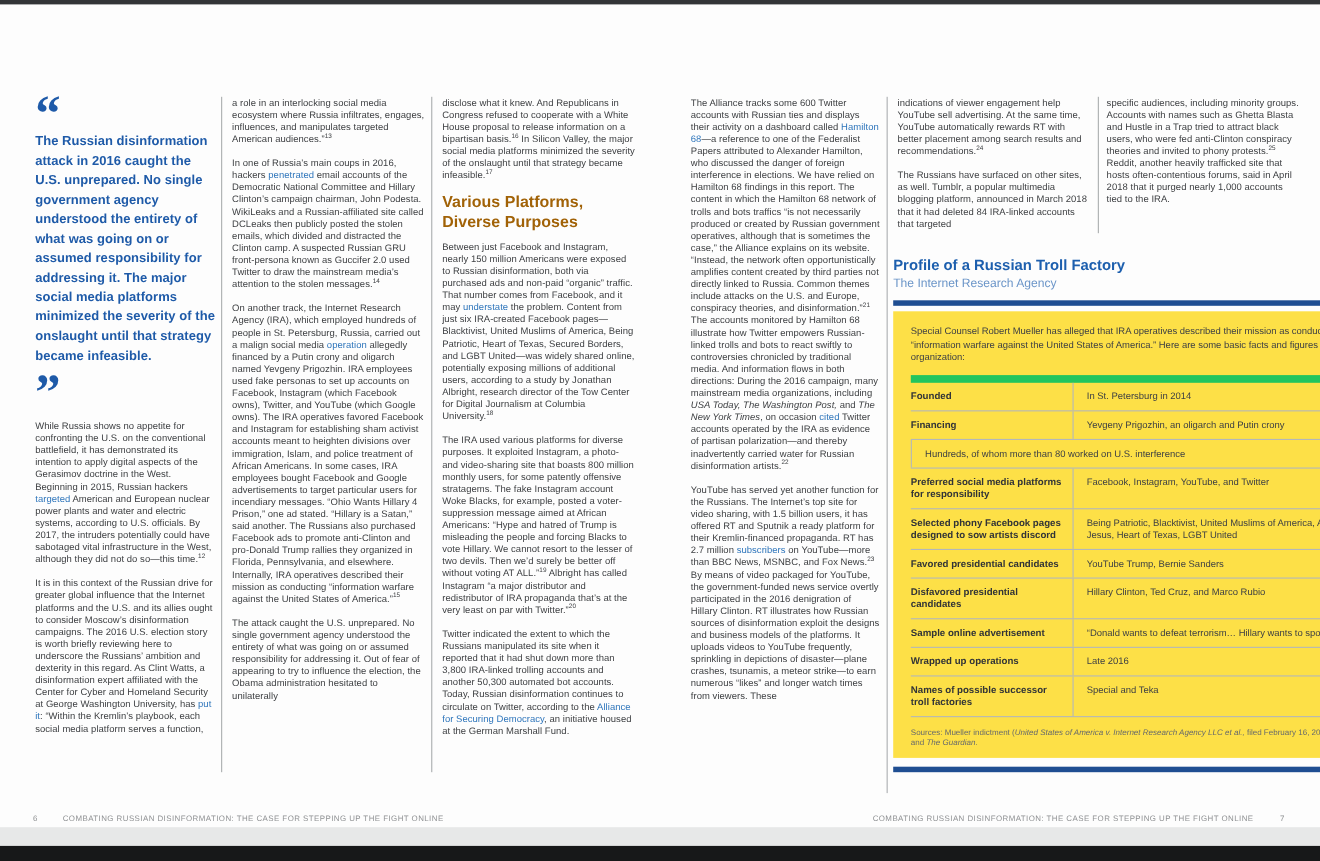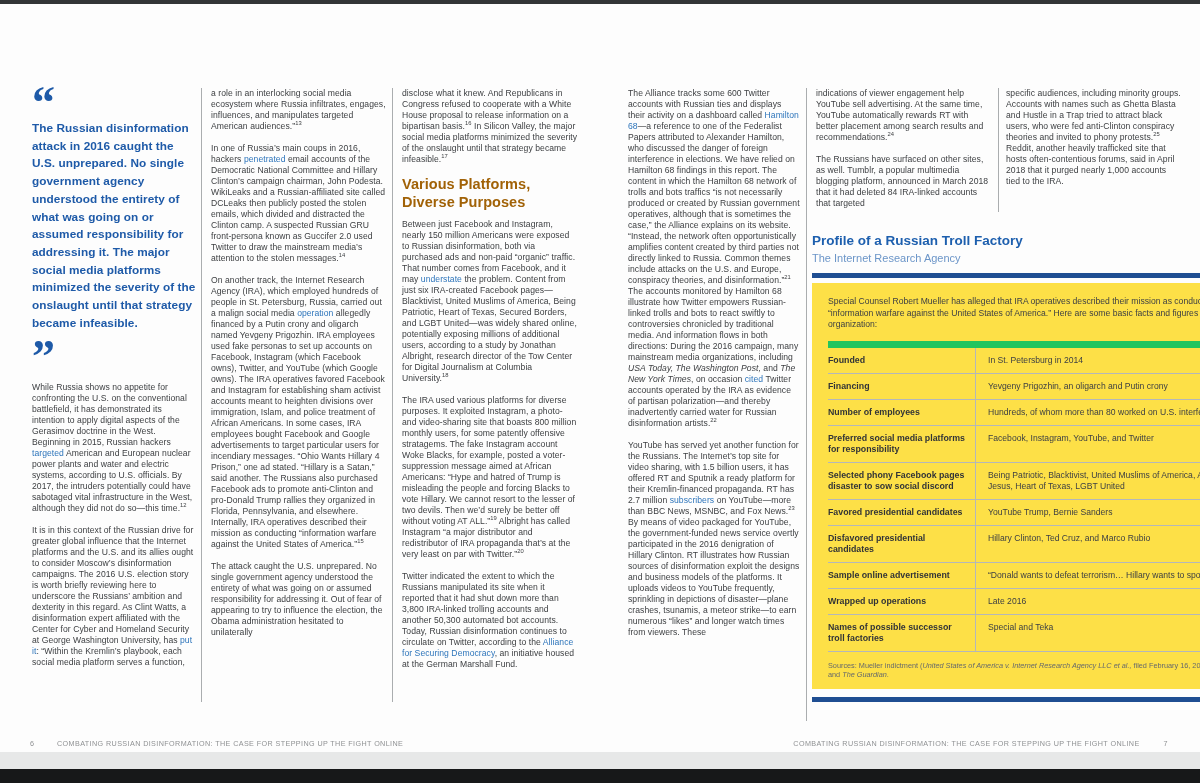--- a/index.html
+++ b/index.html
@@ -118,29 +118,28 @@
       <div class="ptable">
           <div class="prow">
             <div class="pcell-l">Founded</div>
             <div class="pcell-v">In St. Petersburg in 2014</div>
           </div>
           <div class="prow">
             <div class="pcell-l">Financing</div>
             <div class="pcell-v">Yevgeny Prigozhin, an oligarch and Putin crony</div>
           </div>
           <div class="prow">
-            <div class="pcell-l">Number of employees</div>
             <div class="pcell-v">Hundreds, of whom more than 80 worked on U.S. interference</div>
           </div>
           <div class="prow">
             <div class="pcell-l">Preferred social media platforms for responsibility</div>
             <div class="pcell-v">Facebook, Instagram, YouTube, and Twitter</div>
           </div>
           <div class="prow">
-            <div class="pcell-l">Selected phony Facebook pages disaster to sow social discord</div>
+            <div class="pcell-l">Selected phony Facebook pages designed to sow artists discord</div>
             <div class="pcell-v">Being Patriotic, Blacktivist, United Muslims of America, Army of Jesus, Heart of Texas, LGBT United</div>
           </div>
           <div class="prow">
             <div class="pcell-l">Favored presidential candidates</div>
             <div class="pcell-v">YouTube Trump, Bernie Sanders</div>
           </div>
           <div class="prow">
             <div class="pcell-l">Disfavored presidential candidates</div>
             <div class="pcell-v">Hillary Clinton, Ted Cruz, and Marco Rubio</div>
           </div>

